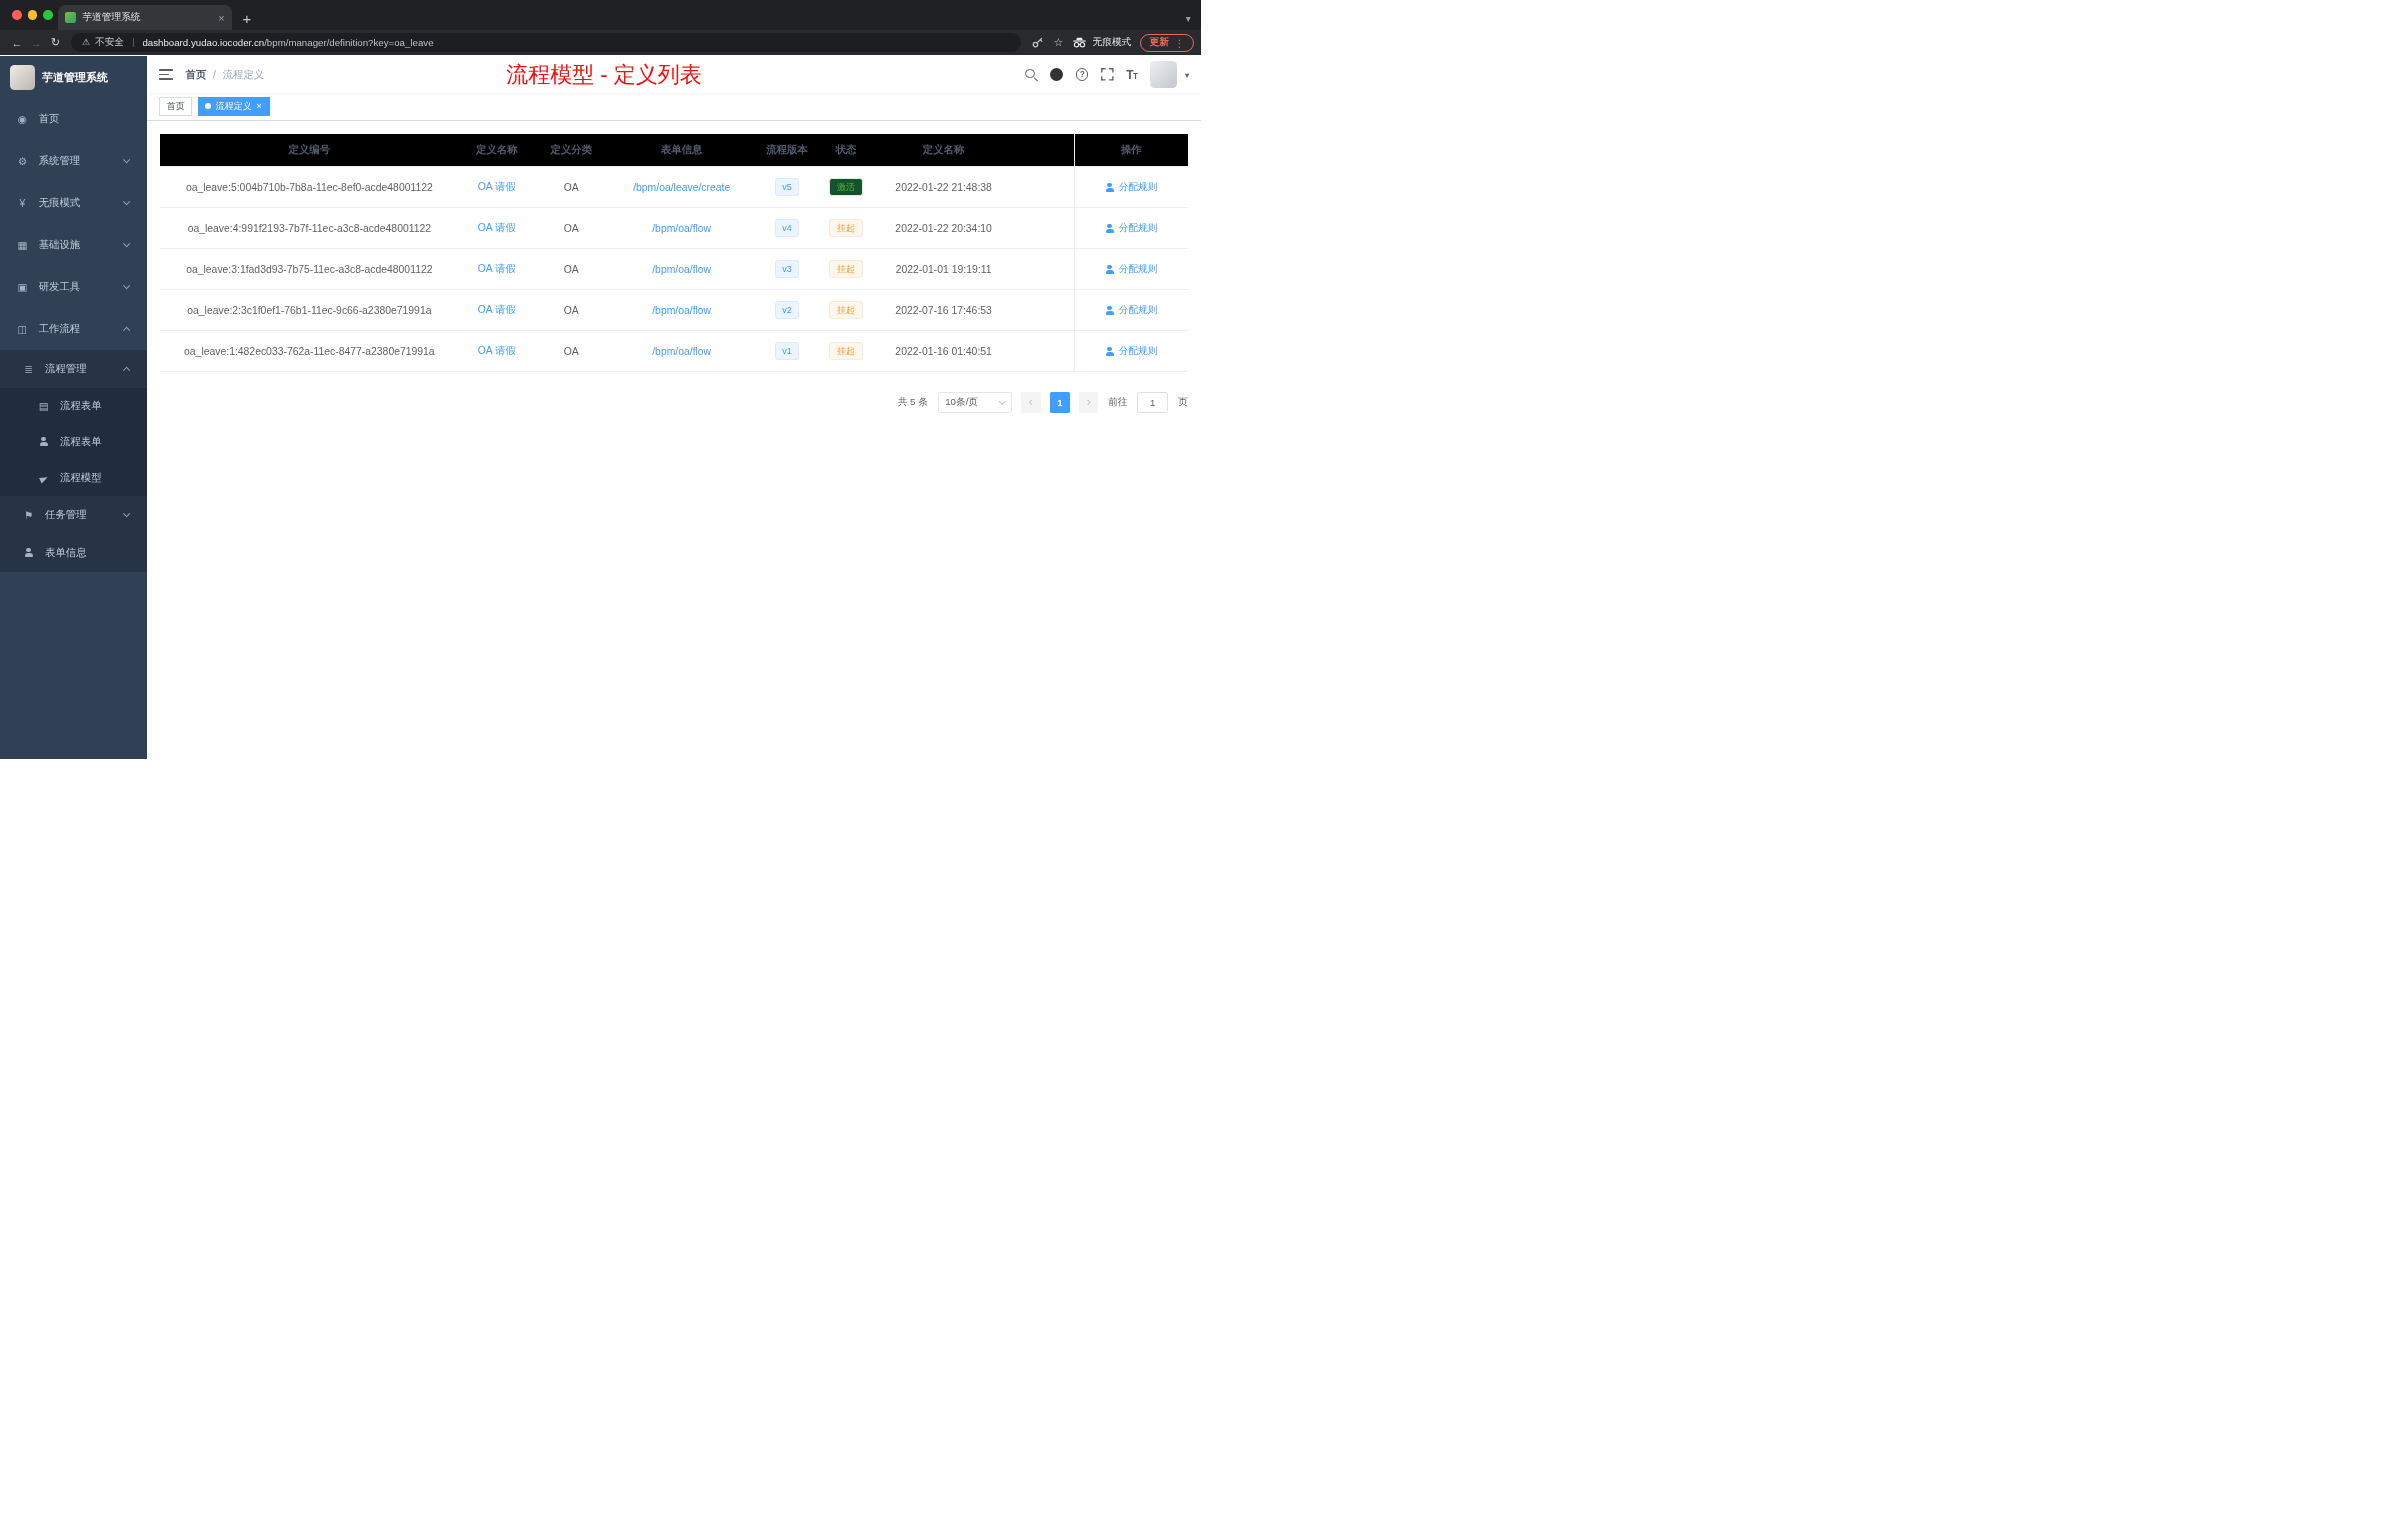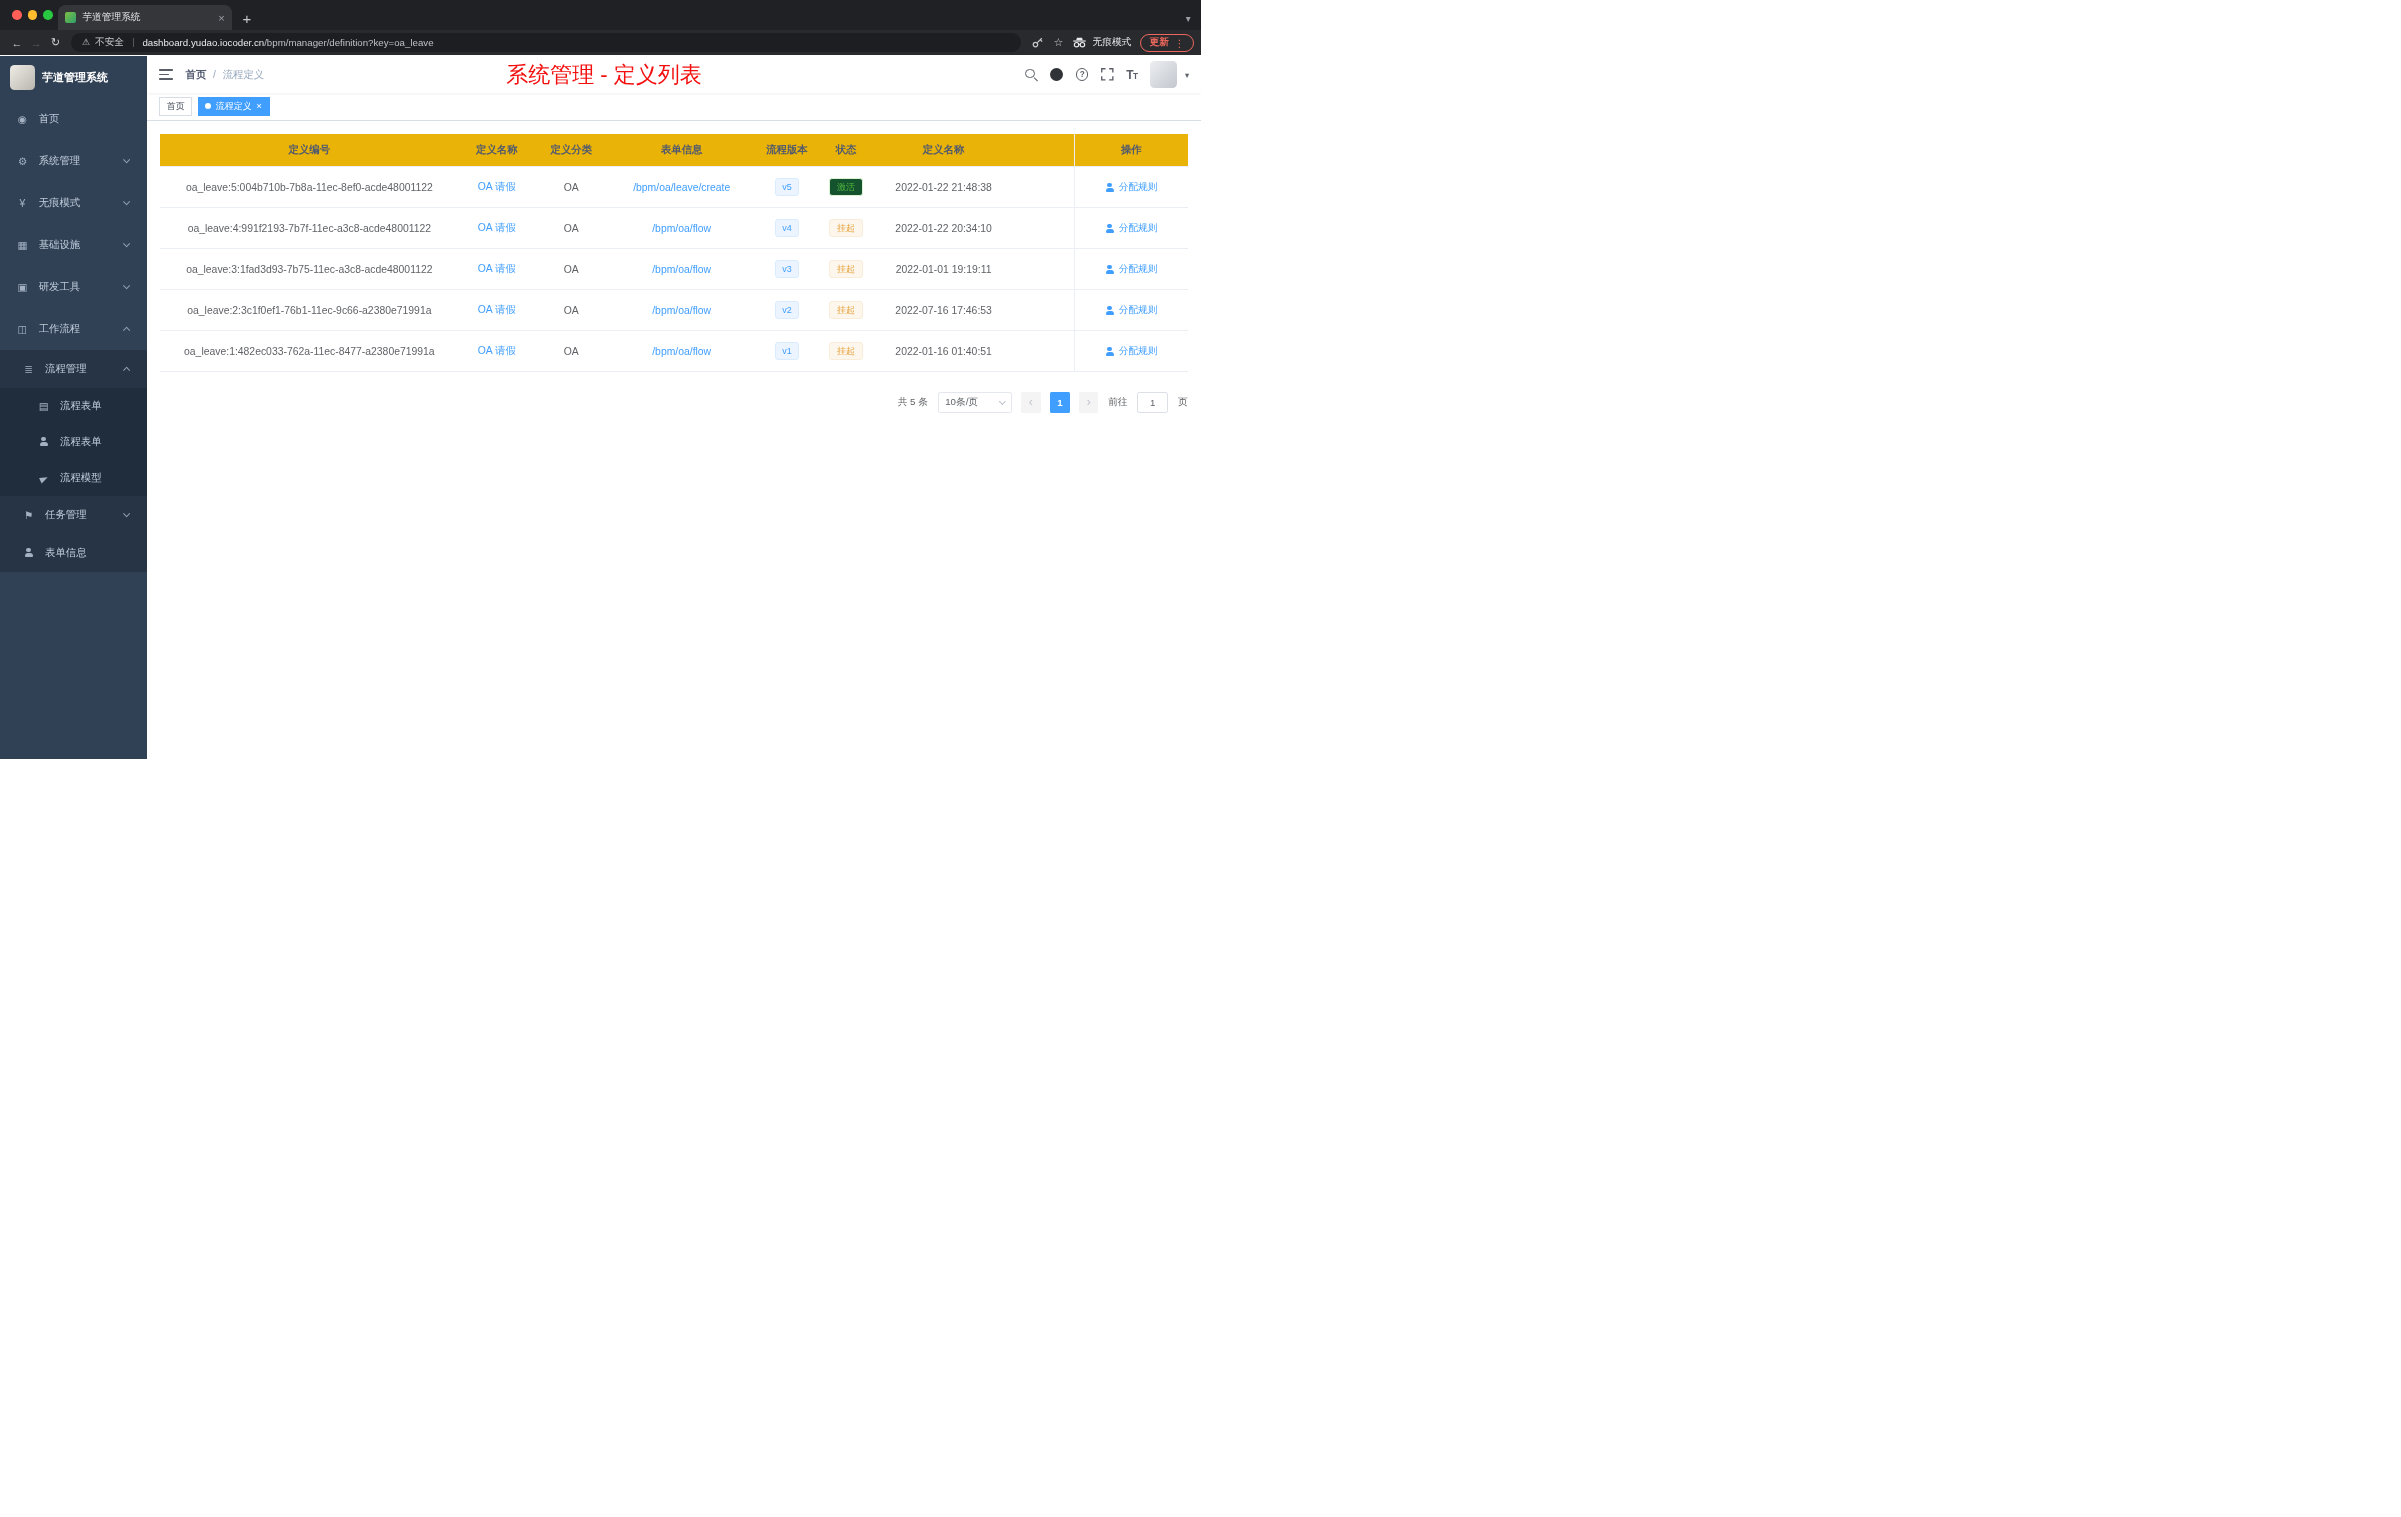--- a/index.html
+++ b/index.html
@@ -77,21 +77,21 @@
   
   .tagsbar{height:27.5px;display:flex;align-items:center;padding:0 12px;gap:5.2px;border-bottom:0.7px solid #d8dce5;box-shadow:0 0.7px 2.2px rgba(0,0,0,.05);background:#fff}
   .tag-item{height:19.3px;display:flex;align-items:center;padding:0 6.7px;border:0.7px solid #d8dce5;background:#fff;color:#495060;font-size:9px;gap:4.5px;cursor:pointer}
   .tag-item.active{background:#409eff;border-color:#409eff;color:#fff}
   .tag-dot{width:6px;height:6px;border-radius:50%;background:#fff}
   .tag-close{font-size:9.7px;line-height:1}
 
   
   .content{flex:1;padding:13.4px;overflow:hidden;background:#fff}
   table{width:100%;border-collapse:collapse;table-layout:fixed}
-  thead th{background:#eab308;height:33px;font-size:10.4px;font-weight:700;color:#515a6e;text-align:center;border-bottom:0.7px solid #ebeef5;white-space:nowrap}
+  thead th{background:#000000;height:33px;font-size:10.4px;font-weight:700;color:#515a6e;text-align:center;border-bottom:0.7px solid #ebeef5;white-space:nowrap}
   tbody td{height:41px;text-align:center;font-size:10.4px;color:#606266;border-bottom:0.7px solid #ebeef5;white-space:nowrap;overflow:hidden}
   .link{color:#409eff;cursor:pointer;text-decoration:none}
   th.c-action,td.c-action{border-left:0.7px solid #ebeef5}
   .el-tag{display:inline-block;height:18px;line-height:16.3px;padding:0 6.7px;border-radius:3px;font-size:9px;border:0.7px solid transparent}
   .el-tag.blue{background:#ecf5ff;border-color:#d9ecff;color:#409eff;cursor:pointer}
   .el-tag.green{background:#14532d;border-color:#dcf2d3;color:#53b83e}
   .el-tag.orange{background:#fdf6ec;border-color:#faecd8;color:#e6a23c}
   .action-link{display:inline-flex;align-items:center;gap:4.5px;color:#409eff;font-size:9.7px;cursor:pointer}
 
   
@@ -226,21 +226,21 @@
       <span class="hamburger">
           <i></i>
           <i></i>
           <i></i>
         </span>
       <nav class="breadcrumb">
         <span class="home">首页</span>
         <span>/</span>
         <span>流程定义</span>
       </nav>
-      <div class="annotation">系统管理 - 定义列表</div>
+      <div class="annotation">流程模型 - 定义列表</div>
       <div class="nav-icons">
         <span class="search-ic"></span>
         <span class="gh-ic"></span>
         <span class="help-ic">?</span>
         <svg width="12.6" height="12.6" viewBox="0 0 17 17">
             <path d="M1 6 V1 H6 M11 1 H16 V6 M16 11 V16 H11 M6 16 H1 V11" fill="none" stroke="#5a5e66" stroke-width="1.8"></path>
           </svg>
         <span class="tt-ic"><span>T</span><small>T</small></span>
         <span class="avatar"></span>
         <span class="avatar-caret">▾</span>

